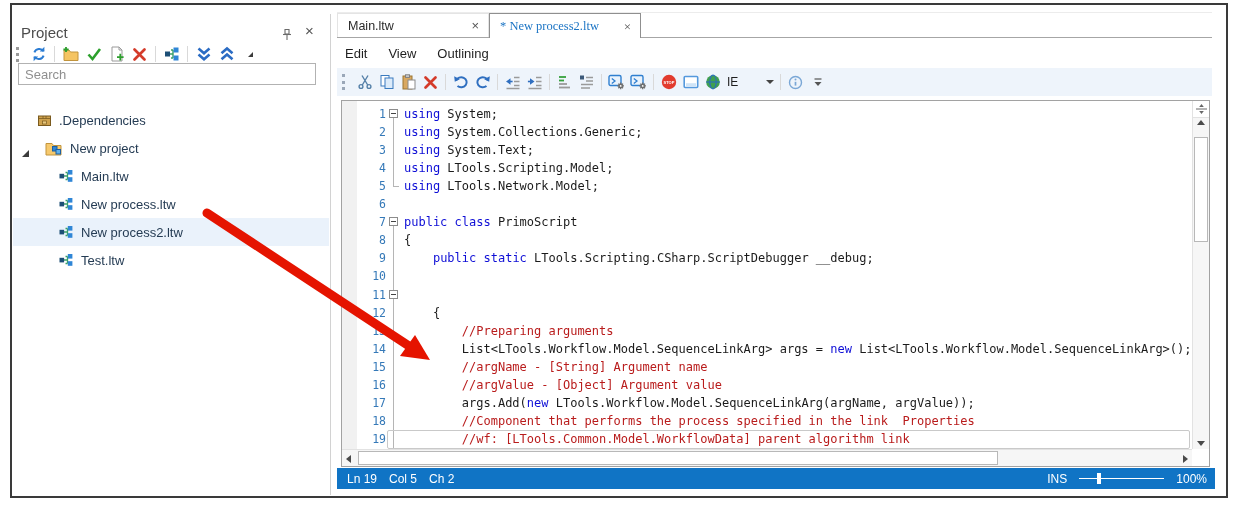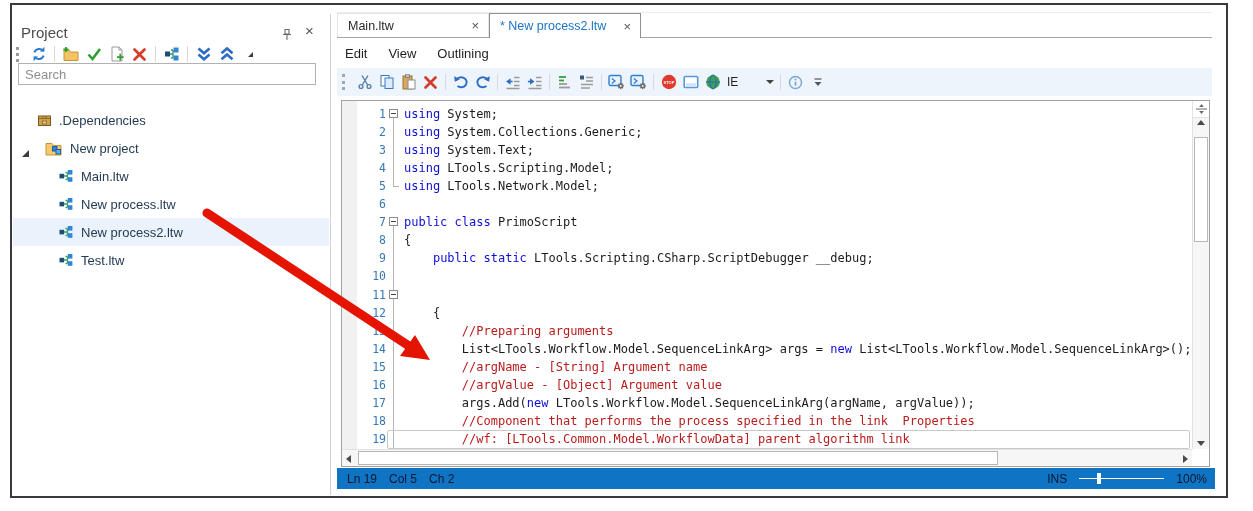--- a/index.html
+++ b/index.html
@@ -20,21 +20,21 @@
   .tree{position:absolute;left:0;top:92px;right:1px;bottom:0;}
   .tree-row{position:relative;height:28px;display:flex;align-items:center;}
   .tree-row.selected{background:#eaf2fb;}
   .tree-label{margin-left:7px;font-size:13px;color:#253c54;}
   .tree-exp{position:absolute;left:8px;top:10px;}
 
   
   .tab-topline{position:absolute;left:325px;top:7px;width:875px;height:0;border-top:1px solid #ececec;}
   .tab{position:absolute;top:8px;height:24px;box-sizing:border-box;display:flex;align-items:center;font-size:12.5px;background:#fff;}
   .tab-inactive{border:1px solid #e4e4e4;border-bottom:none;color:#2a2a2a;}
-  .tab-active{border:1px solid #8f8f8f;border-bottom:none;color:#1b74c4;height:25px;z-index:3;}
+  .tab-active{border:1px solid #8f8f8f;border-bottom:none;color:#1b74c4;height:25px;z-index:3;font-family:Liberation Serif, serif;}
   .tab-label{margin-left:10px;}
   .tab-close{margin-left:auto;margin-right:9px;color:#555;font-size:13px;line-height:13px;}
   .tab-underline{position:absolute;left:325px;top:32px;width:875px;height:0;border-top:1px solid #a6a6a6;z-index:1;}
   .menu-row{position:absolute;left:333px;top:41px;height:18px;display:flex;gap:21px;font-size:13px;color:#1f1f1f;}
   .ed-toolbar{position:absolute;left:325px;top:63px;width:875px;height:28px;background:#eef4fb;display:flex;align-items:center;gap:1px;padding-left:2px;box-sizing:border-box;}
   .etb-grip{width:5px;height:16px;border-left:3px dotted #9aa7b8;margin:0 3px;}
   .tb-label{font-size:12px;color:#1e1e1e;margin:0 2px 0 3px;}
   .tb-caret{width:0;height:0;border-left:4px solid transparent;border-right:4px solid transparent;border-top:4px solid #444;margin:0 2px;}
 
   .editor-box{position:absolute;left:329px;top:95px;width:869px;height:367px;border:1px solid #a2a2a2;background:#fff;box-sizing:border-box;}
@@ -59,21 +59,21 @@
   .hscroll{position:absolute;left:0;bottom:0;right:17px;height:17px;background:#f6f6f6;border-top:1px solid #e2e2e2;box-sizing:border-box;}
   .h-left{position:absolute;left:4px;top:5px;}
   .h-right{position:absolute;right:4px;top:5px;}
   .h-thumb{position:absolute;left:16px;width:640px;top:1px;bottom:1px;background:#fff;border:1px solid #b8b8b8;box-sizing:border-box;}
   .corner{position:absolute;right:0;bottom:0;width:17px;height:17px;background:#fff;}
   .tri-up{width:0;height:0;border-left:4px solid transparent;border-right:4px solid transparent;border-bottom:5px solid #4a4a4a;}
   .tri-down{width:0;height:0;border-left:4px solid transparent;border-right:4px solid transparent;border-top:5px solid #4a4a4a;}
   .tri-left{width:0;height:0;border-top:4px solid transparent;border-bottom:4px solid transparent;border-right:5px solid #4a4a4a;}
   .tri-right{width:0;height:0;border-top:4px solid transparent;border-bottom:4px solid transparent;border-left:5px solid #4a4a4a;}
 
-  .statusbar{position:absolute;left:325px;top:463px;width:878px;height:21px;background:#1074c5;display:flex;align-items:center;color:#0f172a;font-size:12px;}
+  .statusbar{position:absolute;left:325px;top:463px;width:878px;height:21px;background:#1074c5;display:flex;align-items:center;color:#ffffff;font-size:12px;}
   .sb-item{margin-left:12px;}
   .sb-item:first-child{margin-left:10px;}
   .sb-right{margin-left:auto;margin-right:8px;display:flex;align-items:center;gap:12px;}
   .sb-slider{position:relative;width:85px;height:11px;}
   .sb-slider-line{position:absolute;left:0;right:0;top:5px;border-top:1px solid #fff;}
   .sb-slider-thumb{position:absolute;left:18px;top:0;width:4px;height:11px;background:#fff;}
 
   .arrow-overlay{position:absolute;left:0;top:0;width:1253px;height:511px;z-index:50;pointer-events:none;}
 </style>
 </head>

